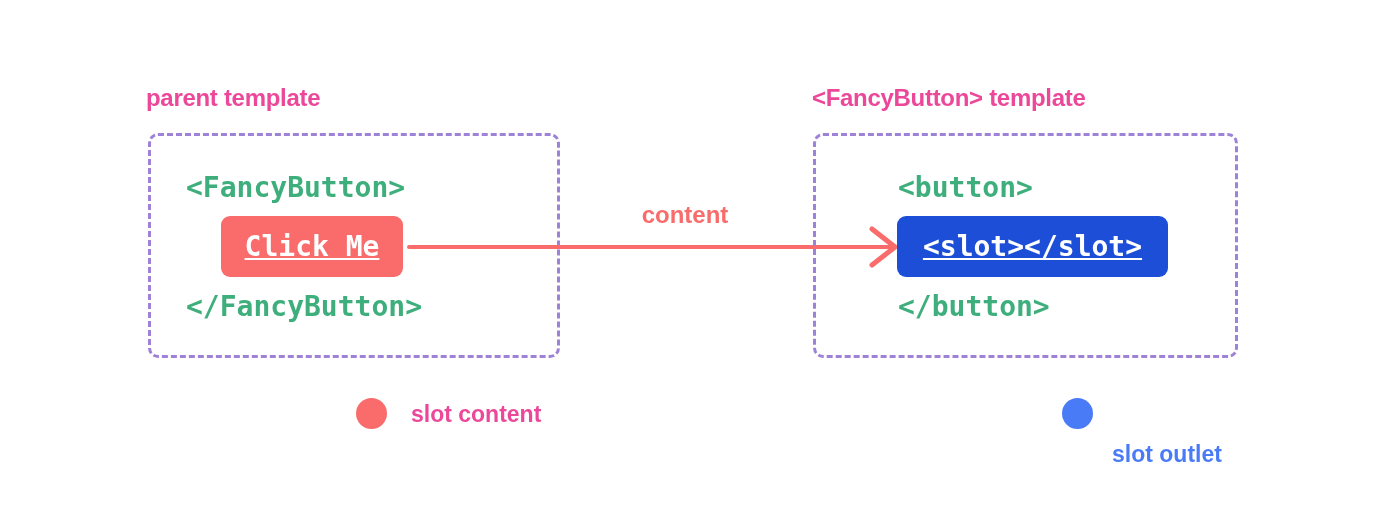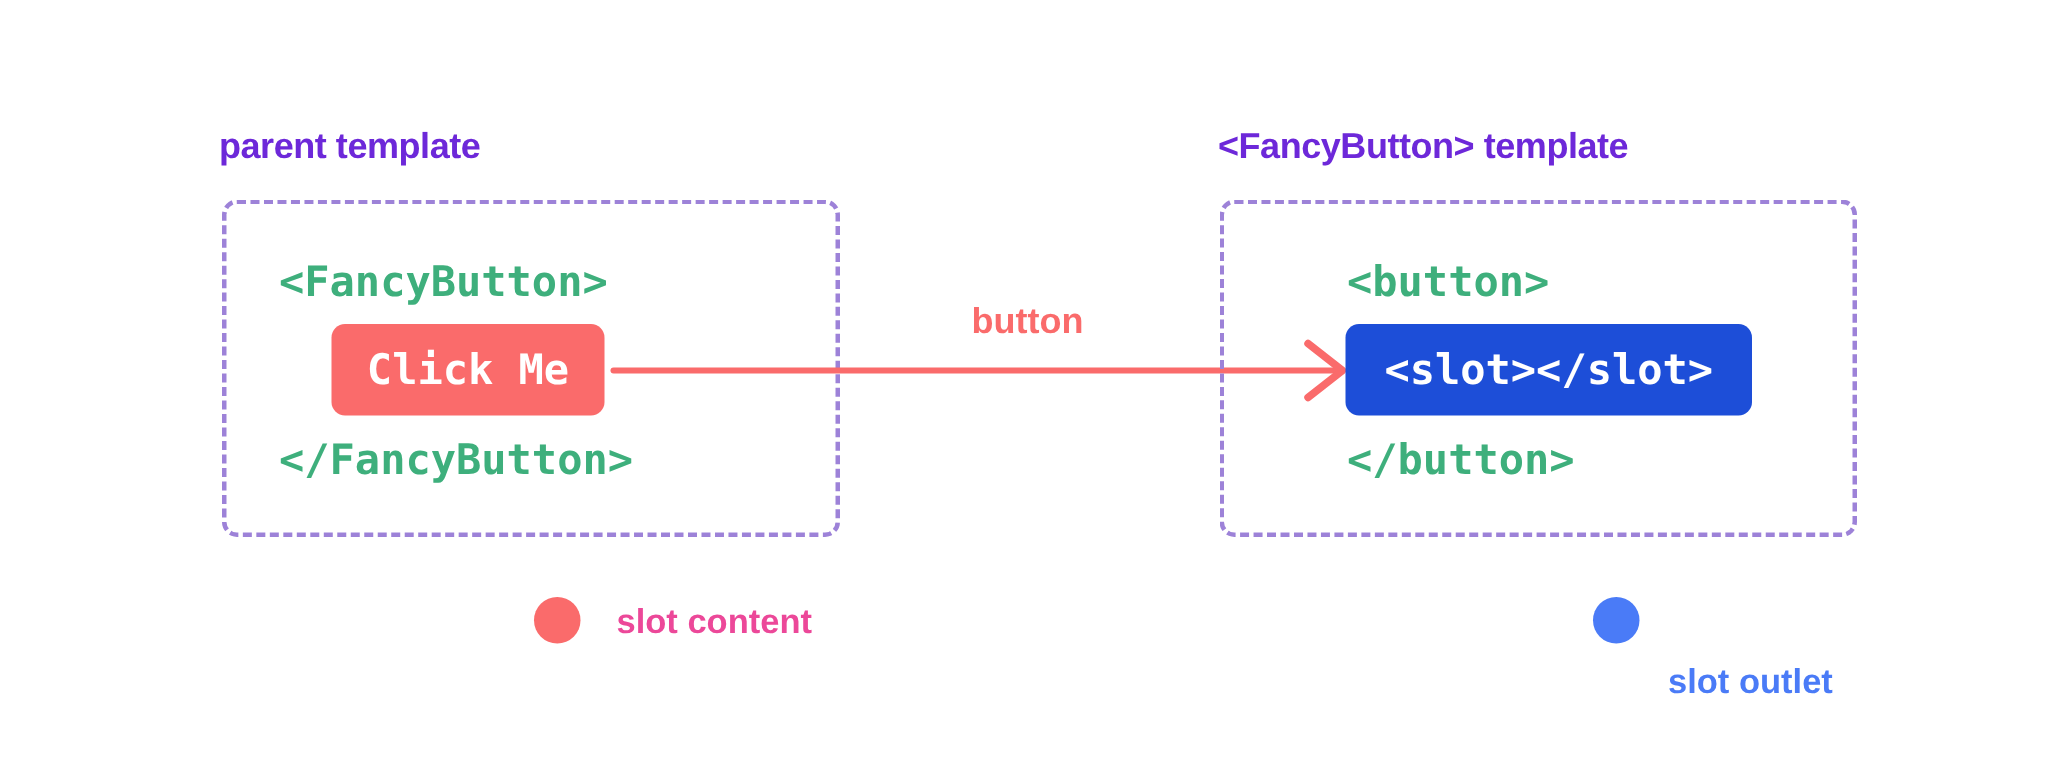--- a/index.html
+++ b/index.html
@@ -13,21 +13,21 @@
     height: 520px;
     background: #ffffff;
     overflow: hidden;
     font-family: "Liberation Sans", sans-serif;
   }
   .heading {
     position: absolute;
     top: 84px;
     font-size: 24px;
     font-weight: bold;
-    color: #6d28d9;
+    color: #ec4899;
     letter-spacing: -0.3px;
     white-space: nowrap;
   }
   .heading.left  { left: 146px; }
   .heading.right { left: 812px; }
 
   .dashed-box {
     position: absolute;
     top: 133px;
     height: 225px;
@@ -60,20 +60,21 @@
     border-radius: 9px;
     display: flex;
     align-items: center;
     justify-content: center;
     font-family: "DejaVu Sans Mono", monospace;
     font-weight: bold;
     font-size: 28px;
     color: #ffffff;
     box-sizing: border-box;
     white-space: nowrap;
+    text-decoration: underline;
   }
   .chip.coral { left: 221px; width: 182px; background: #fa6b6b; }
   .chip.blue  { left: 897px; width: 271px; background: #1d4ed8; }
 
   .arrow-svg {
     position: absolute;
     left: 400px;
     top: 225px;
     width: 510px;
     height: 44px;
@@ -119,21 +120,21 @@
   <div class="dashed-box left"></div>
 
   <div class="code open l">&lt;FancyButton&gt;</div>
 
   <div class="chip coral">
     <span>Click Me</span>
   </div>
 
   <div class="code close l">&lt;/FancyButton&gt;</div>
 
-  <div class="arrow-label">button</div>
+  <div class="arrow-label">content</div>
 
   <svg class="arrow-svg" viewBox="0 0 510 44" xmlns="http://www.w3.org/2000/svg">
     <line x1="9" y1="22" x2="490" y2="22" stroke="#fa6b6b" stroke-width="4" stroke-linecap="round"></line>
     <path d="M472 4 L495 22 L472 40" fill="none" stroke="#fa6b6b" stroke-width="5" stroke-linecap="round" stroke-linejoin="round"></path>
   </svg>
 
   <div class="heading right">&lt;FancyButton&gt; template</div>
 
   <div class="dashed-box right"></div>
 

